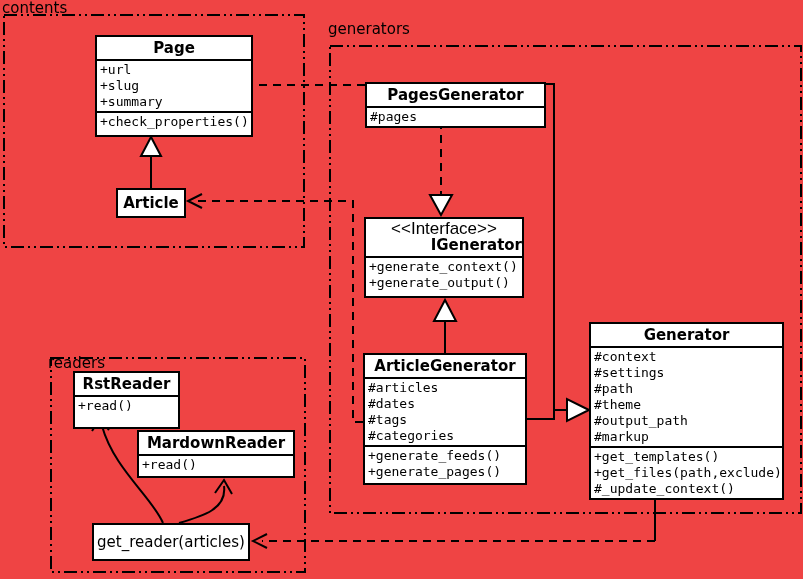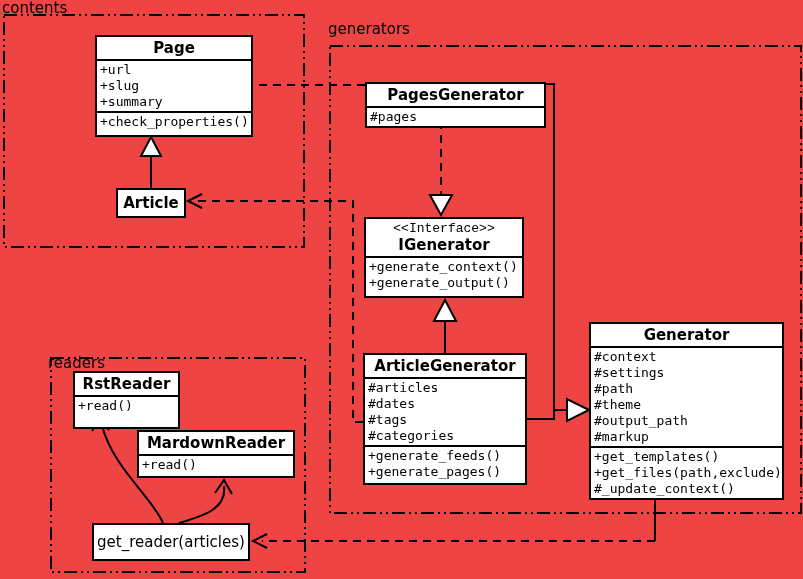--- a/index.html
+++ b/index.html
@@ -10,22 +10,22 @@
   .solid{stroke:#000;stroke-width:2;fill:none;}
   .dash{stroke:#000;stroke-width:2;fill:none;stroke-dasharray:8 6;}
   .tri{fill:#ffffff;stroke:#000;stroke-width:2;}
   .open{fill:none;stroke:#000;stroke-width:2;}
   .pkg-label{position:absolute;font-size:15px;line-height:15px;color:#000;background:transparent;}
   .uml-class{position:absolute;background:#ffffff;border:2px solid #000;box-sizing:border-box;overflow:hidden;}
   .uml-title{font-family:"DejaVu Sans", sans-serif;font-weight:bold;font-size:15px;line-height:22px;
              text-align:center;border-bottom:2px solid #000;padding:0 2px;white-space:nowrap;}
   .uml-title.noline{border-bottom:none;line-height:26px;text-align:center;}
   .stereo-block{border-bottom:2px solid #000;text-align:center;padding:2px 0 1px 0;}
-  .stereo{font-family:Liberation Mono, monospace;font-size:13px;line-height:15px;}
-  .stereo-title{font-family:"DejaVu Sans", sans-serif;font-weight:bold;font-size:15px;line-height:19px;}
+  .stereo{font-family:Liberation Sans, sans-serif;font-size:17px;line-height:15px;}
+  .stereo-title{font-family:"DejaVu Sans", sans-serif;font-weight:bold;font-size:15px;line-height:19px;text-align:right;}
   .sec{padding:1px 3px;}
   .sec.methods{border-top:2px solid #000;}
   .row{font-family:"DejaVu Sans Mono", monospace;font-size:13px;line-height:16px;white-space:pre;}
   .plain-box{position:absolute;background:#fff;border:2px solid #000;box-sizing:border-box;
              text-align:center;font-size:15px;}
 </style>
 </head>
 <body>
 
 <div class="canvas">

